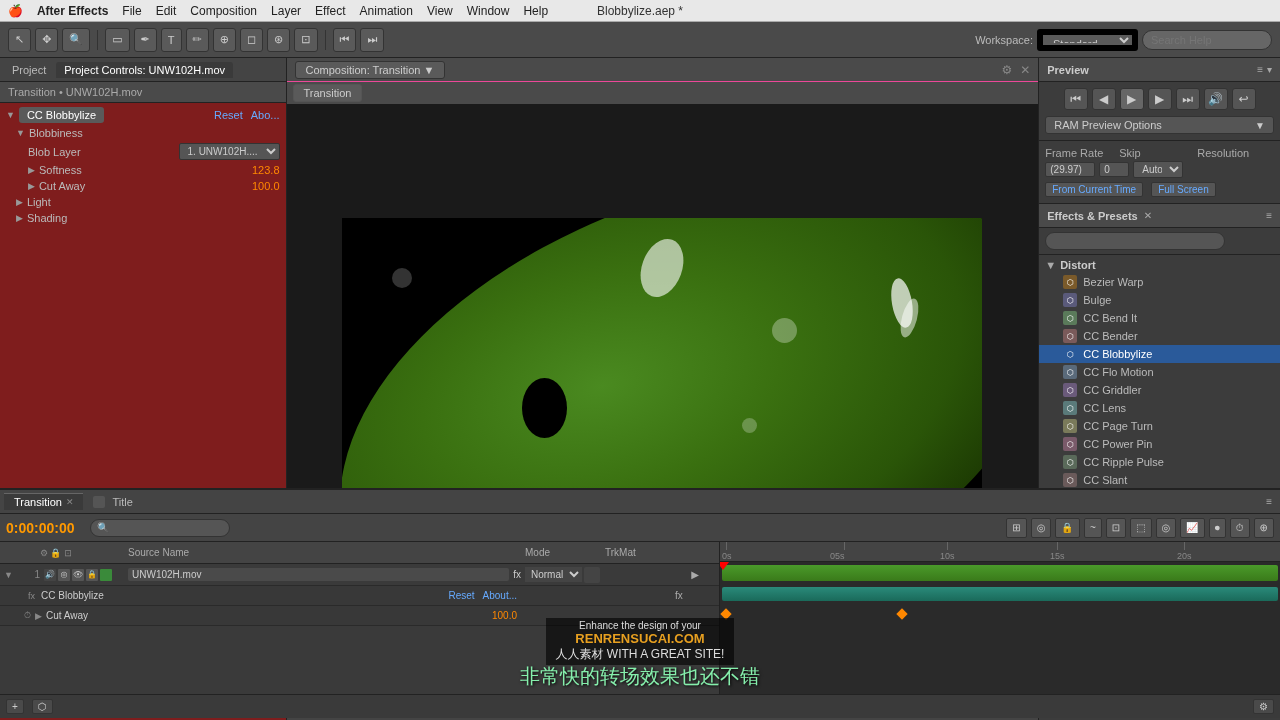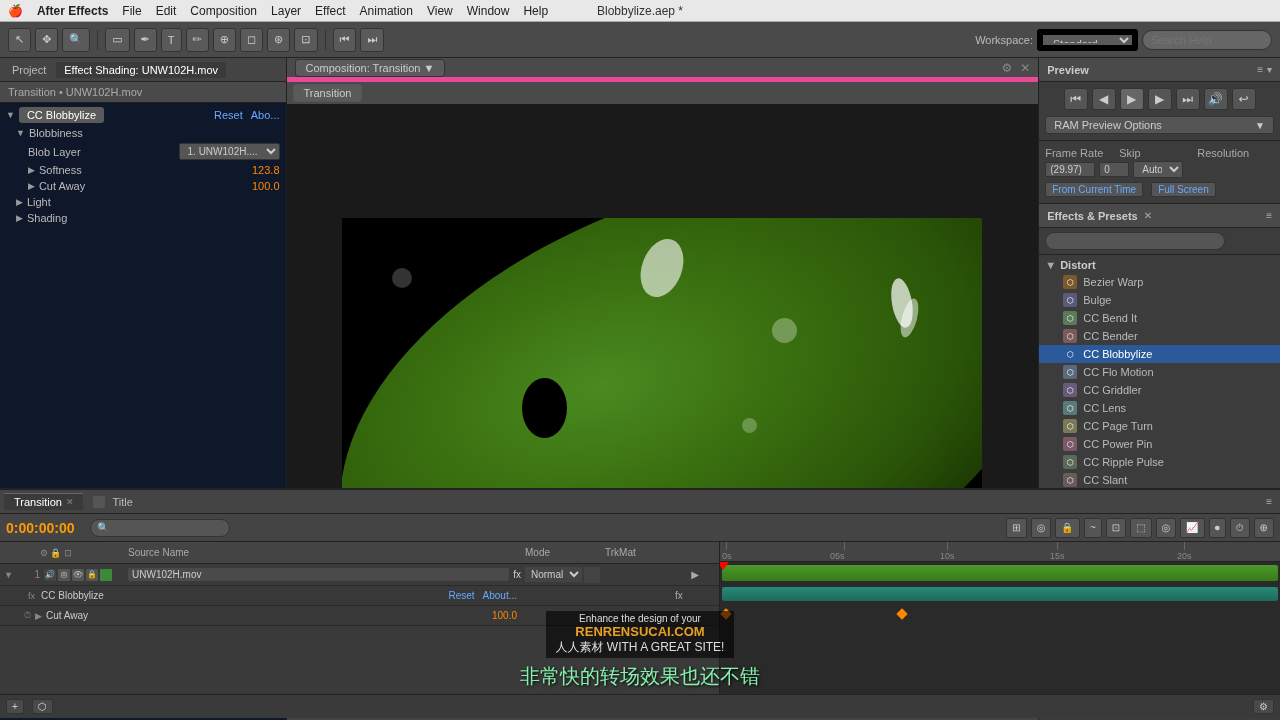--- a/index.html
+++ b/index.html
@@ -16,41 +16,41 @@
     .tool-btn { background: #5a5a5a; border: 1px solid #333; border-radius: 3px; color: #ccc; font-size: 11px; padding: 2px 6px; cursor: pointer; height: 24px; display: flex; align-items: center; }
     .tool-sep { width: 1px; height: 20px; background: #333; margin: 0 3px; }
     .workspace-label { color: #bbb; font-size: 11px; margin-left: auto; }
     .workspace-select { background: #5a5a5a; border: 6px solid #000000; border-radius: 3px; color: #ccc; font-size: 11px; padding: 2px 18px 2px 6px; cursor: pointer; height: 22px; }
     .search-box { background: #666; border: 1px solid #333; border-radius: 10px; color: #ccc; font-size: 11px; padding: 2px 8px; height: 20px; width: 130px; }
 
     
     #main { display: flex; height: calc(720px - 22px - 36px); }
 
     
-    #left-panel { width: 320px; background: #0f172a; border-right: 1px solid #222; display: flex; flex-direction: column; }
+    #left-panel { width: 320px; background: #7f1d1d; border-right: 1px solid #222; display: flex; flex-direction: column; }
     #left-panel-tabs { display: flex; background: #444; height: 24px; align-items: center; padding: 0 4px; gap: 2px; border-bottom: 1px solid #222; }
     .panel-tab { font-size: 11px; color: #bbb; padding: 2px 8px; cursor: pointer; }
     .panel-tab.active { color: #fff; background: #3a3a3a; border-radius: 3px 3px 0 0; }
     #effect-controls-header { background: #4a4a4a; padding: 4px 8px; font-size: 11px; color: #ccc; border-bottom: 1px solid #222; display: flex; align-items: center; gap: 4px; }
     #effect-controls-header .path { color: #aaa; }
     #effect-controls-body { flex: 1; overflow-y: auto; padding: 2px 0; }
     .ec-row { display: flex; align-items: center; padding: 2px 6px; font-size: 11px; }
     .ec-effect-name { background: #5a5a5a; color: #fff; padding: 2px 8px; border-radius: 3px; font-size: 11px; }
     .ec-reset { color: #6af; margin-left: auto; cursor: pointer; }
     .ec-about { color: #6af; margin-left: 8px; cursor: pointer; }
     .ec-indent1 { padding-left: 16px; }
     .ec-indent2 { padding-left: 28px; }
     .ec-label { color: #bbb; }
     .ec-value { color: #f80; margin-left: auto; }
     .triangle { color: #999; margin-right: 4px; font-size: 9px; cursor: pointer; }
     .ec-select { background: #555; border: 1px solid #333; border-radius: 2px; color: #ccc; font-size: 10px; padding: 1px 4px; }
 
     
     #center-panel { flex: 1; display: flex; flex-direction: column; background: #2a2a2a; }
-    #comp-header { background: #4a4a4a; height: 24px; display: flex; align-items: center; padding: 0 8px; gap: 4px; border-bottom: 5px solid #ec4899; }
+    #comp-header { background: #4a4a4a; height: 24px; display: flex; align-items: center; padding: 0 8px; gap: 4px; border-bottom: 1px solid #ec4899; }
     .comp-tab { background: #5a5a5a; border: 1px solid #333; border-radius: 3px; color: #ccc; font-size: 11px; padding: 2px 10px; }
     #comp-viewport { flex: 1; background: #1a1a1a; position: relative; overflow: hidden; display: flex; align-items: center; justify-content: center; }
     #comp-image { width: 640px; height: 360px; background: #000; position: relative; overflow: hidden; }
     .green-blob { position: absolute; top: -20px; left: -20px; width: 720px; height: 420px; background: radial-gradient(ellipse at 40% 40%, #4a8a20 0%, #3a7010 30%, #2a5508 60%, #1a3502 80%, #000 100%); border-radius: 60% 40% 50% 30%; transform: rotate(-15deg); }
     .blob-highlight1 { position: absolute; top: 20px; left: 300px; width: 40px; height: 60px; background: rgba(255,255,255,0.6); border-radius: 50%; transform: rotate(20deg); }
     .blob-highlight2 { position: absolute; top: 60px; left: 550px; width: 20px; height: 50px; background: rgba(255,255,255,0.7); border-radius: 50%; transform: rotate(-10deg); }
     .blob-hole { position: absolute; top: 160px; left: 180px; width: 45px; height: 60px; background: #000; border-radius: 50%; }
 
     #comp-toolbar-bottom { background: #444; height: 28px; display: flex; align-items: center; padding: 0 6px; gap: 4px; border-top: 1px solid #222; }
     .comp-ctrl { background: #555; border: 1px solid #333; border-radius: 2px; color: #ccc; font-size: 10px; padding: 1px 5px; cursor: pointer; height: 20px; display: flex; align-items: center; }
@@ -169,21 +169,21 @@
     <option>Standard</option>
   </select>
   <input class="search-box" type="text" placeholder="Search Help" style="">
 </div>
 
 <div id="main">
 
   <div id="left-panel">
     <div id="left-panel-tabs">
       <span class="panel-tab">Project</span>
-      <span class="panel-tab active">Effect Shading: UNW102H.mov</span>
+      <span class="panel-tab active">Project Controls: UNW102H.mov</span>
     </div>
     <div id="effect-controls-header">
       <span class="path">Transition • UNW102H.mov</span>
     </div>
     <div id="effect-controls-body">
 
       <div class="ec-row">
         <span class="triangle">▼</span>
         <span class="ec-effect-name">CC Blobbylize</span>
         <span class="ec-reset">Reset</span>
@@ -524,21 +524,21 @@
   </div>
 
   <div id="bottom-bottom">
     <button class="bb-btn">+</button>
     <button class="bb-btn">⬡</button>
     <div style="flex:1;"></div>
     <button class="bb-btn">⚙</button>
   </div>
 </div>
 
-<div style="position:absolute;bottom:62px;left:0;right:0;text-align:center;z-index:200;pointer-events:none;text-decoration:underline;">
+<div style="position:absolute;bottom:55px;left:0;right:0;text-align:center;z-index:200;pointer-events:none;text-decoration:underline;">
   <div style="position:relative;display:inline-block;">
     <div style="font-size:11px;color:#e8c060;background:rgba(0,0,0,0.6);padding:2px 10px;text-align:center;">
       <div style="font-size:10px;color:#ddd;">Enhance the design of your</div>
       <div style="font-size:13px;color:#e8a020;font-weight:bold;">RENRENSUCAI.COM</div>
       <div style="font-size:12px;color:#ddd;">人人素材 WITH A GREAT SITE!</div>
     </div>
   </div>
 </div>
 <div style="position:absolute;bottom:30px;left:0;right:0;text-align:center;font-size:20px;color:#86efac;text-shadow:1px 1px 3px #000;z-index:200;pointer-events:none;">非常快的转场效果也还不错</div>
 

